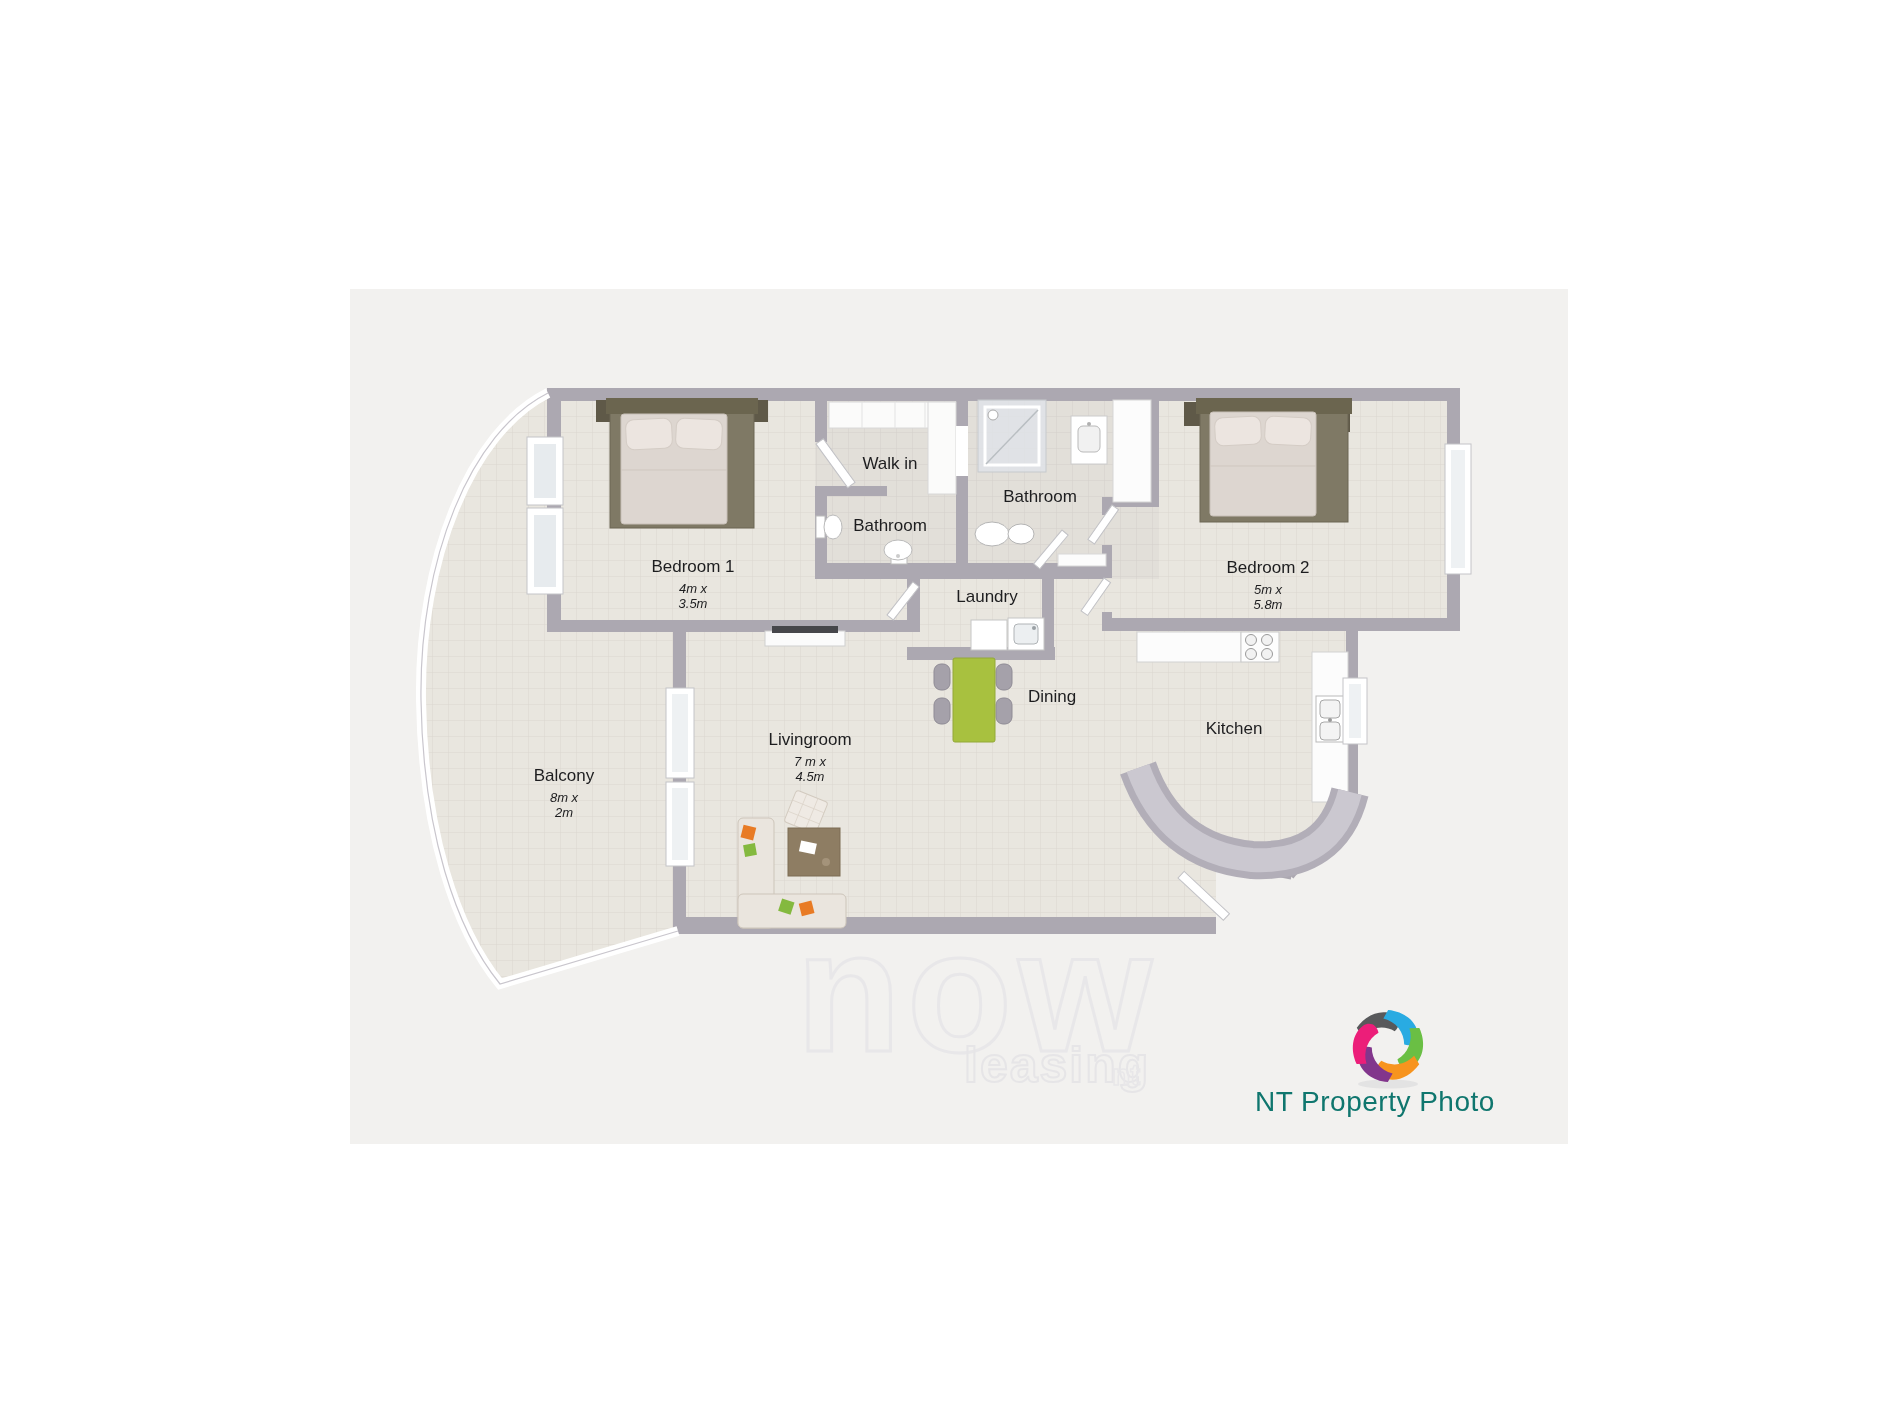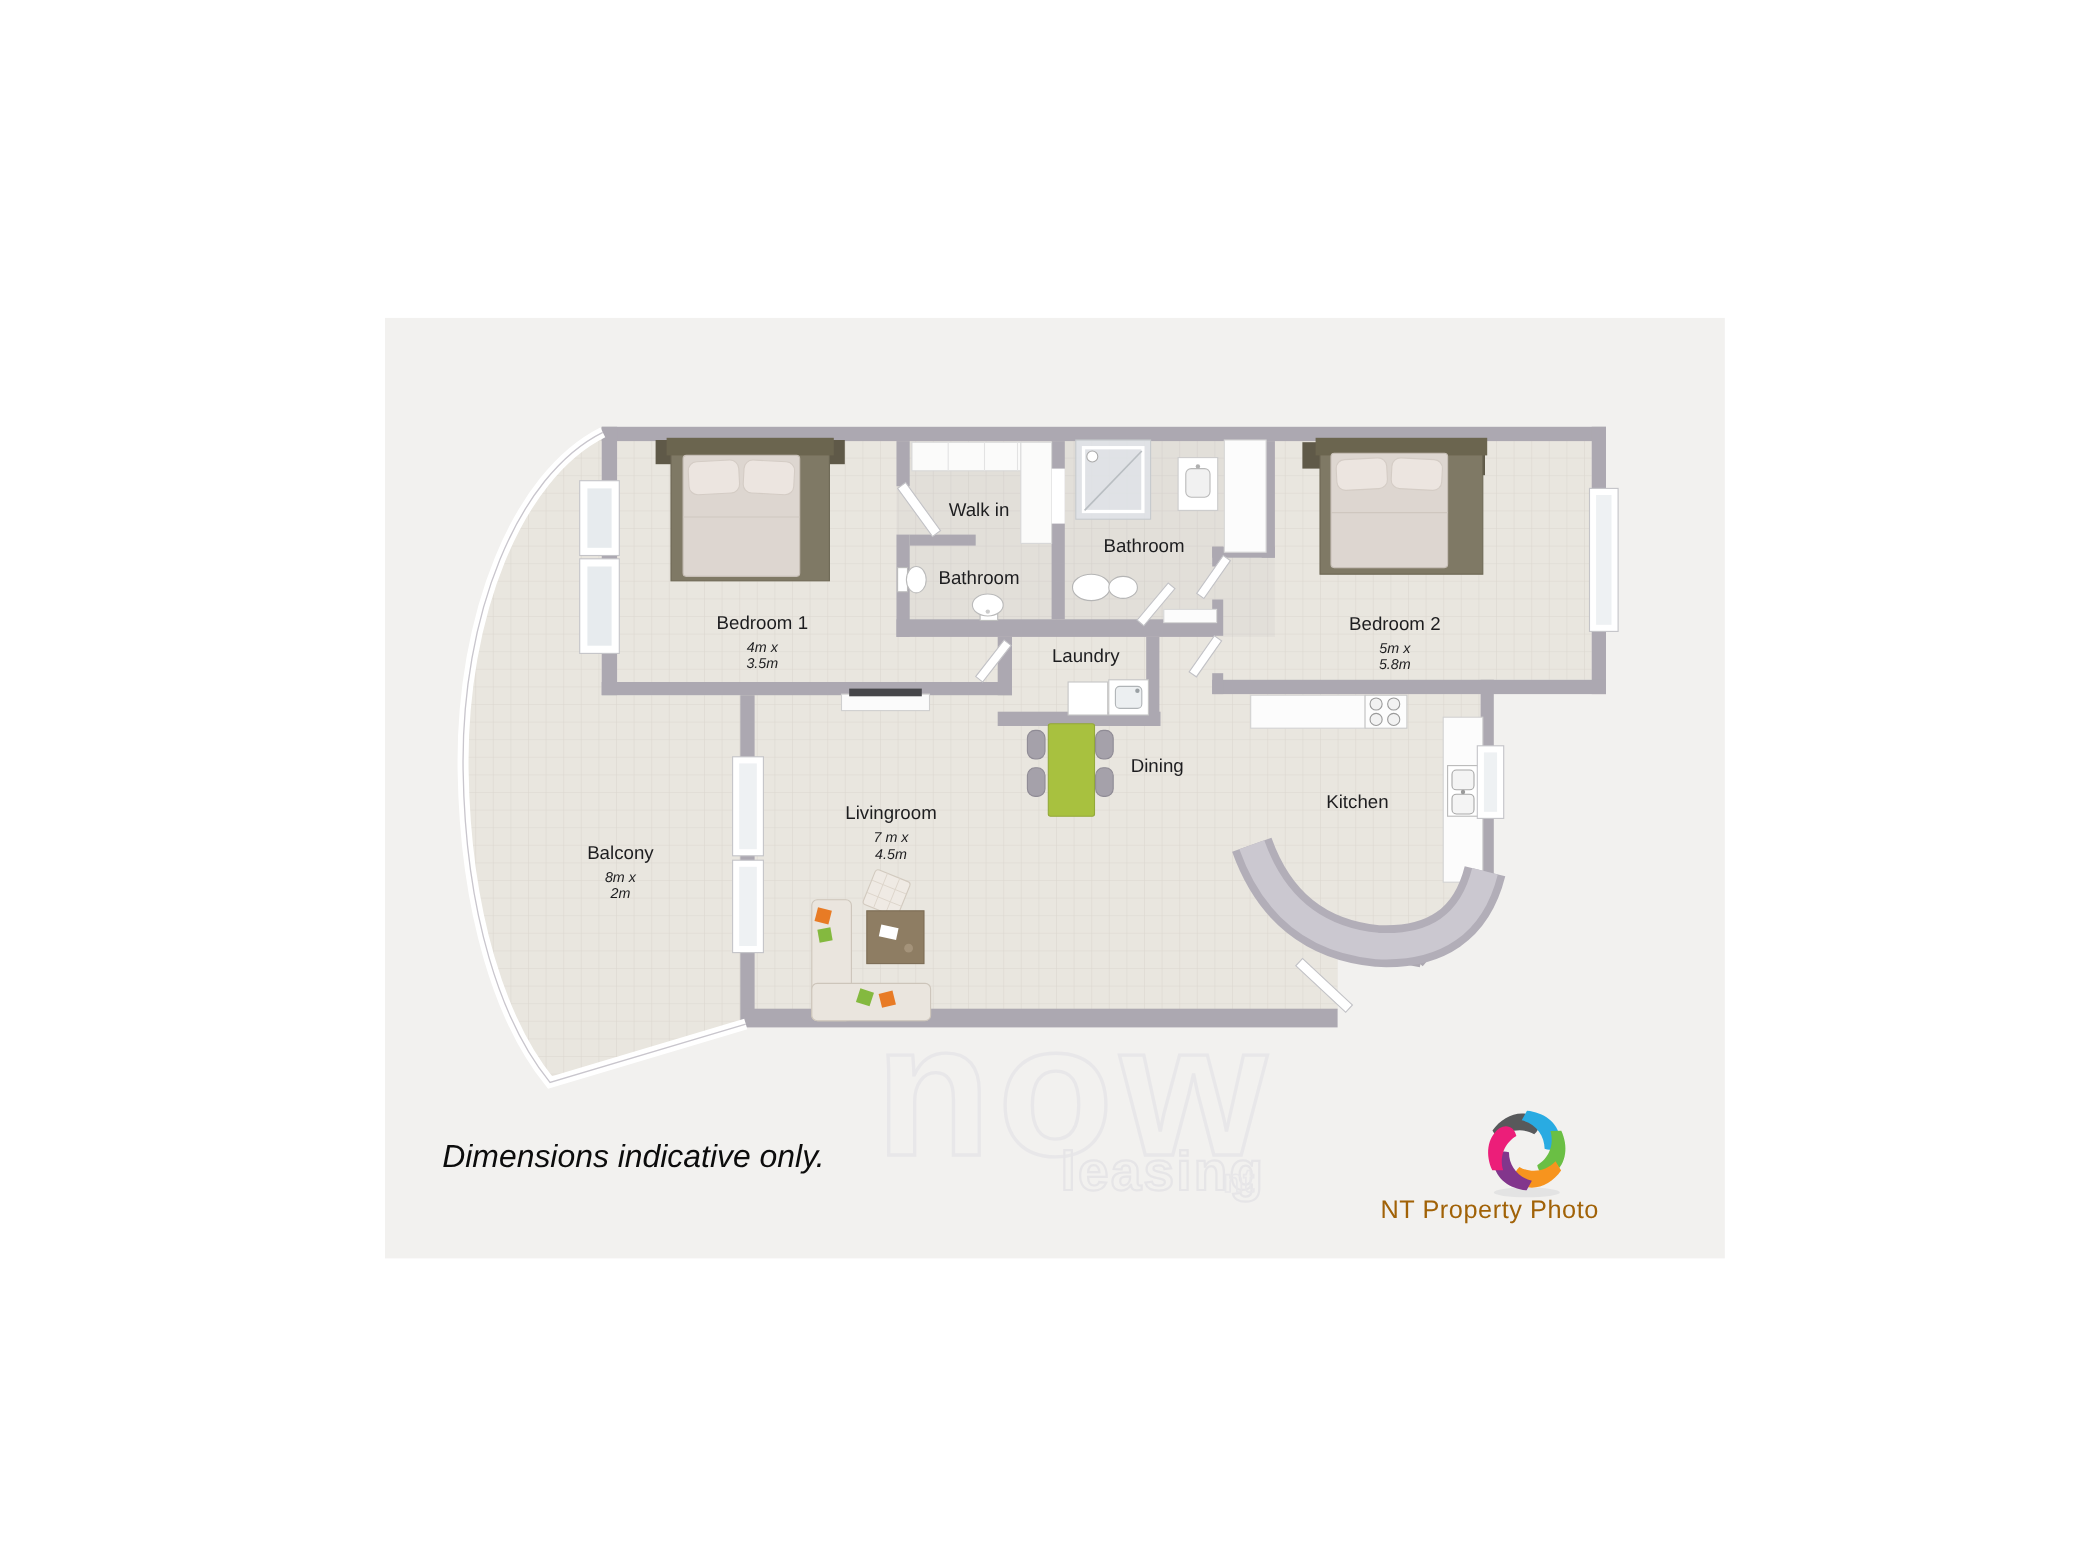--- a/index.html
+++ b/index.html
@@ -23,21 +23,21 @@
   .watermark{position:absolute;color:transparent;font-weight:bold;z-index:4;pointer-events:none;}
   .wm-now{left:772px;top:905px;font-size:172px;line-height:1;letter-spacing:6px;margin-left:24px;
           -webkit-text-stroke:3px #e8e7e9;}
   .wm-leasing{left:964px;top:1040px;font-size:50px;line-height:1;letter-spacing:2px;
           -webkit-text-stroke:2px #e6e5e7;}
   .wm-nt{left:1112px;top:1060px;font-size:30px;line-height:1;
           -webkit-text-stroke:1.5px #e8e7e9;}
   .disclaimer{position:absolute;left:402px;top:1036px;font-style:italic;font-size:29px;
           line-height:1.16;color:#0c0c0c;z-index:6;}
   .logo-icon{position:absolute;left:1346px;top:1004px;width:84px;height:86px;z-index:6;}
-  .logo-text{position:absolute;left:1255px;top:1086px;font-size:23px;color:#a16207;
+  .logo-text{position:absolute;left:1255px;top:1086px;font-size:28px;color:#0f766e;
           letter-spacing:0.5px;z-index:6;}
 </style>
 </head>
 <body>
 
 <div class="page">
 
   <div class="backdrop"></div>
 
   <svg class="plan" viewBox="340 280 1240 880">
@@ -285,21 +285,20 @@
     <div>Balcony</div>
     <div class="dims">8m x
 2m</div>
   </div>
 
   <div class="watermark wm-now">now</div>
   <div class="watermark wm-leasing">leasing</div>
   <div class="watermark wm-nt">nt</div>
 
   <div class="disclaimer">
-    <div>Dimensions indicative only.</div>
   </div>
 
   <svg class="logo-icon" viewBox="-42 -42 84 86">
     <ellipse cx="0" cy="38" rx="30" ry="4.5" fill="#e3e3e3"></ellipse>
     <g>
       <path d="M-3,-36 C12,-36 26,-28 29,-14 C30,-6 24,-1 16,-3 C15,-15 6,-25 -7,-27 Z" fill="#58595b" transform="rotate(-55)"></path>
       <path d="M-3,-36 C12,-36 26,-28 29,-14 C30,-6 24,-1 16,-3 C15,-15 6,-25 -7,-27 Z" fill="#29abe2" transform="rotate(5)"></path>
       <path d="M-3,-36 C12,-36 26,-28 29,-14 C30,-6 24,-1 16,-3 C15,-15 6,-25 -7,-27 Z" fill="#6abf44" transform="rotate(65)"></path>
       <path d="M-3,-36 C12,-36 26,-28 29,-14 C30,-6 24,-1 16,-3 C15,-15 6,-25 -7,-27 Z" fill="#f7941e" transform="rotate(125)"></path>
       <path d="M-3,-36 C12,-36 26,-28 29,-14 C30,-6 24,-1 16,-3 C15,-15 6,-25 -7,-27 Z" fill="#82368c" transform="rotate(185)"></path>

